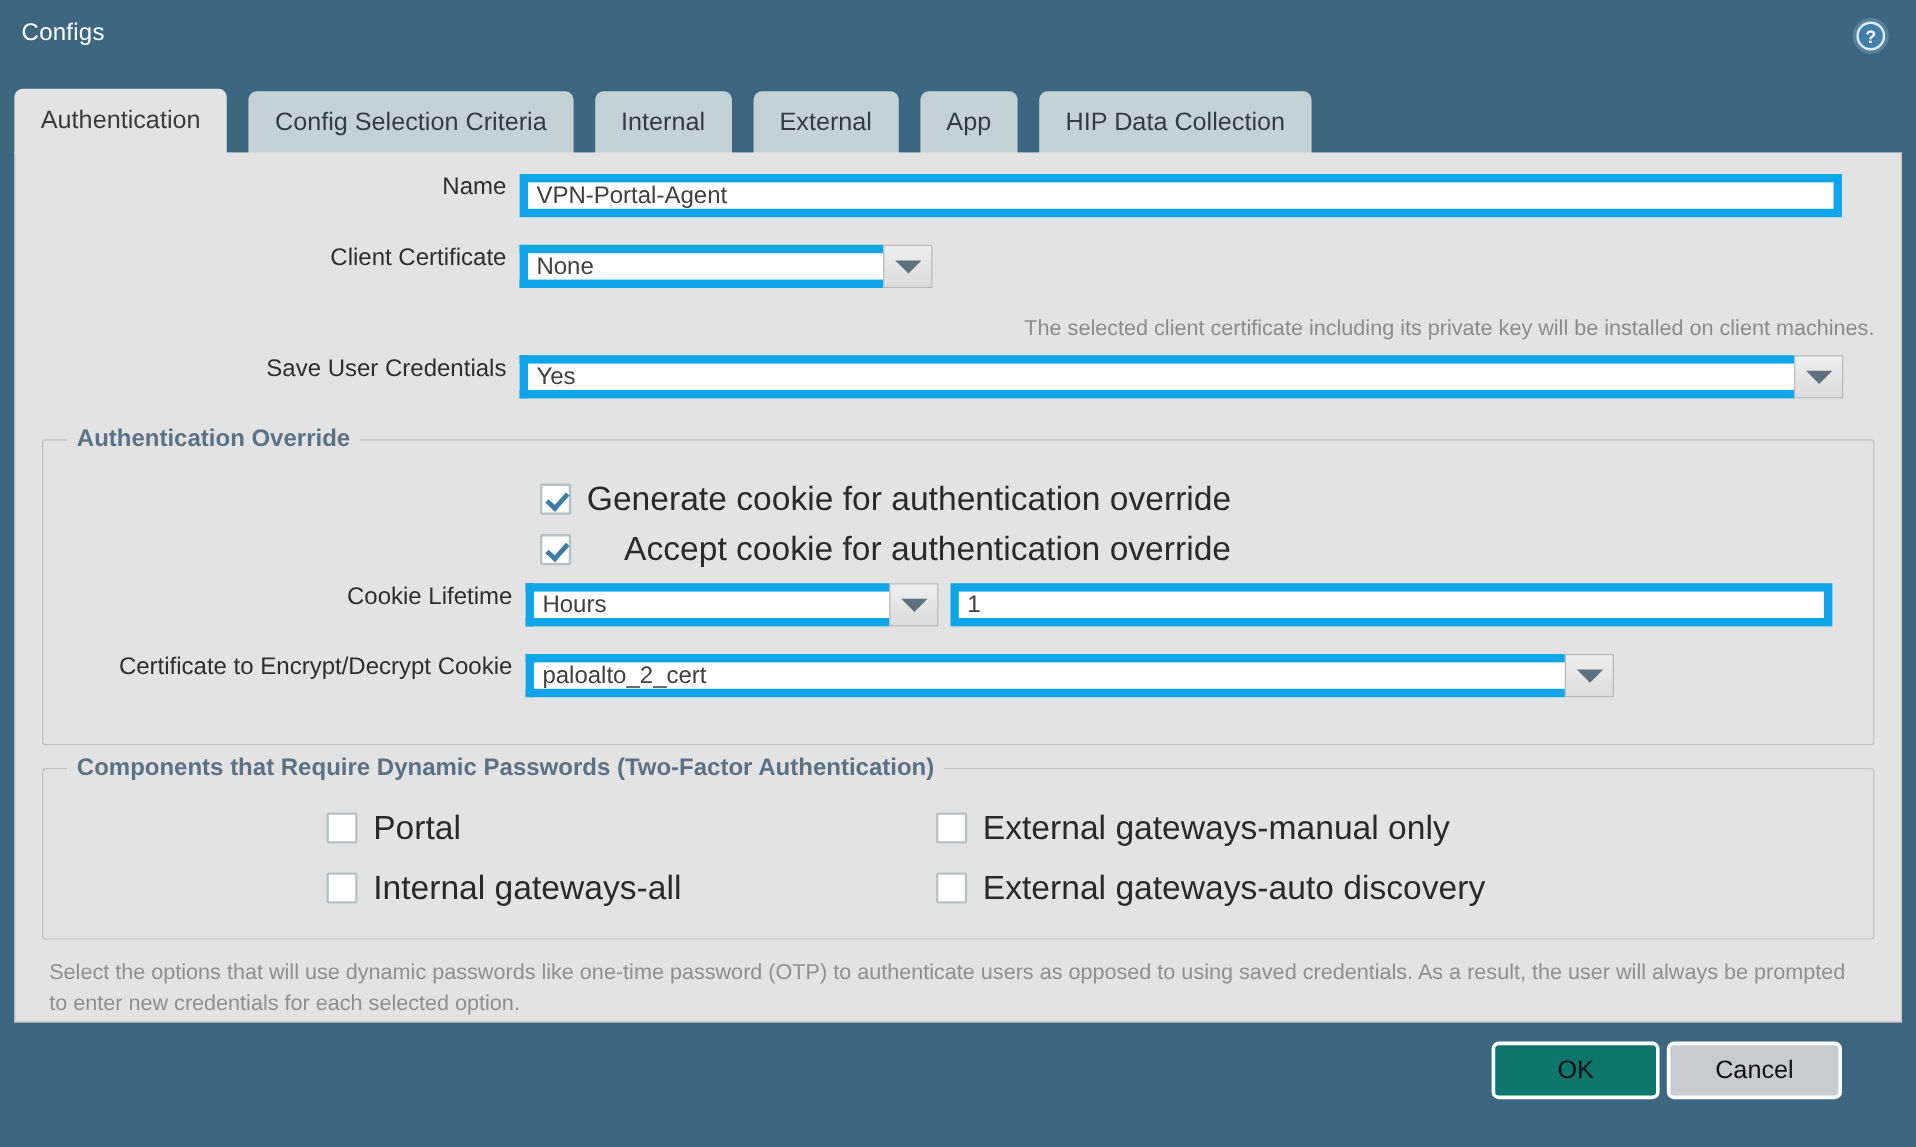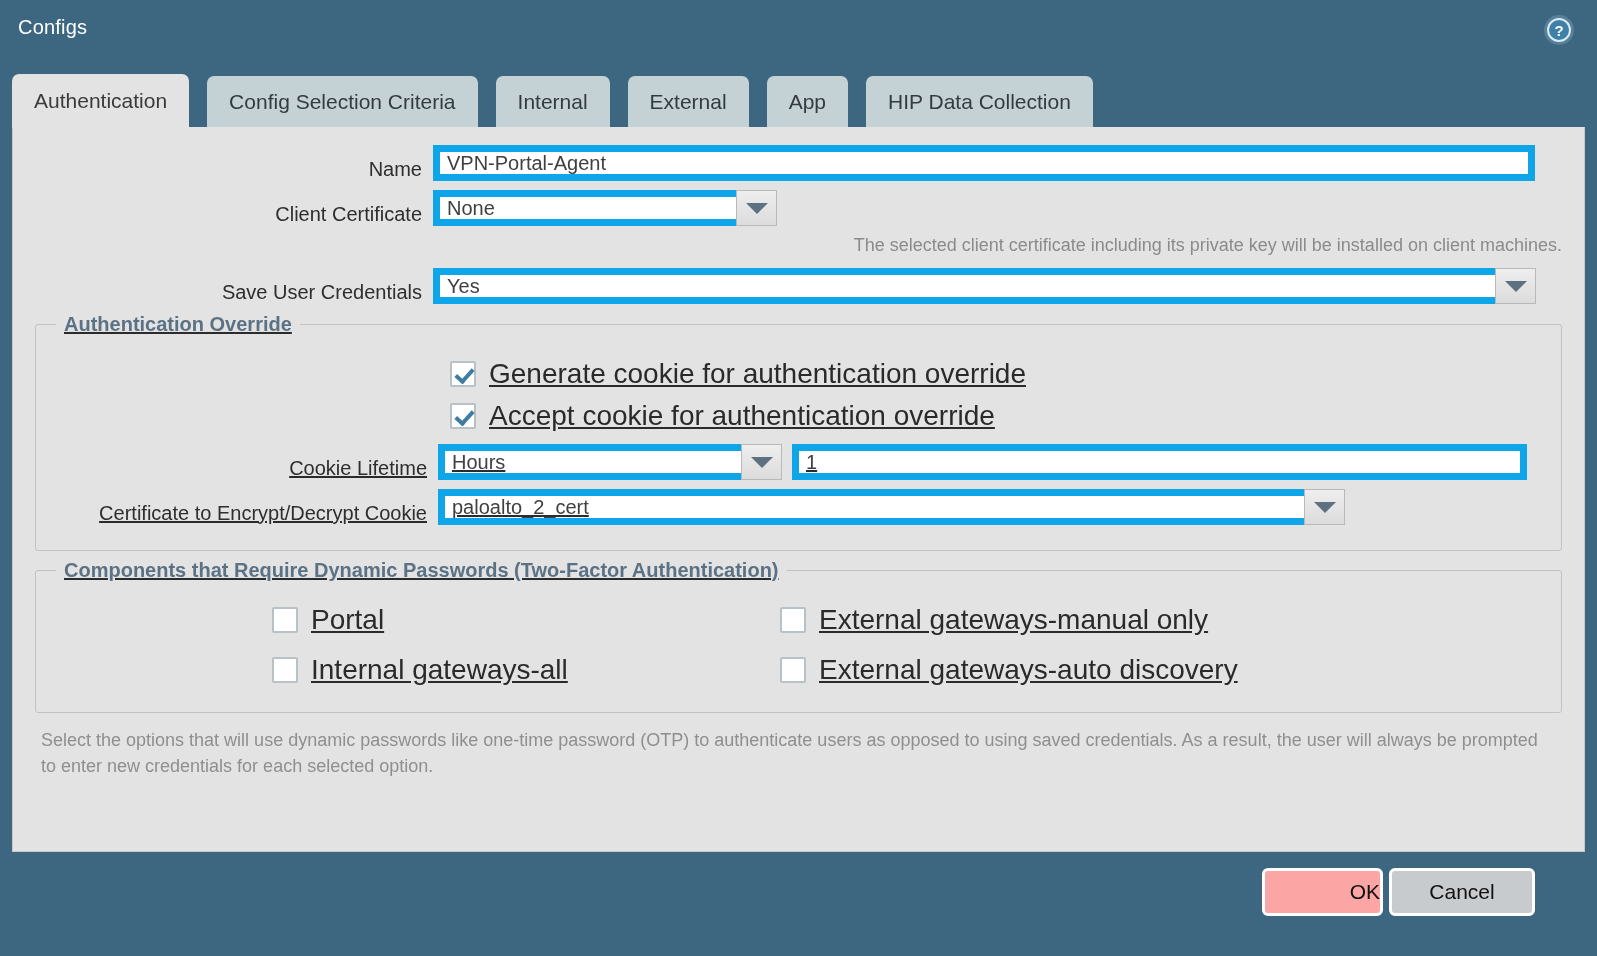--- a/index.html
+++ b/index.html
@@ -81,22 +81,22 @@
     height: 725px;
     background: #e3e3e3;
     border: 1px solid #c9c9c9;
     border-top: none;
     padding: 18px 22px 10px 22px;
   }
 
   
   .row {
     display: flex;
-    align-items: flex-end;
-    margin-bottom: 9px;
+    align-items: flex-start;
+    margin-bottom: 23px;
   }
   .lbl {
     text-align: right;
     font-size: 20px;
     color: #2e2e2e;
     padding-right: 11px;
     flex: 0 0 auto;
   }
   .lbl-w { width: 398px; }
 
@@ -143,21 +143,20 @@
     margin: 2px 0 12px 409px;
     text-align: right;
   }
 
   
   fieldset.group {
     border: 1px solid #c2c2c2;
     border-radius: 3px;
     margin: 8px 0 0 0;
     padding: 14px 14px 16px 14px;
-    text-decoration: underline;
   }
   fieldset.group > legend {
     font-size: 20px;
     font-weight: bold;
     color: #5b7285;
     padding: 0 8px;
     margin-left: 6px;
   }
 
   
@@ -214,21 +213,21 @@
     border: 3px solid #ffffff;
     border-radius: 6px;
     font-family: "Liberation Sans", sans-serif;
     font-size: 21px;
     color: #111111;
     display: flex;
     align-items: center;
     justify-content: center;
     cursor: pointer;
   }
-  .btn.ok     { right: 214px; width: 121px; background: #fca5a5; justify-content: flex-end; }
+  .btn.ok     { right: 214px; width: 140px; background: #0f766e; }
   .btn.cancel { right: 62px;  width: 146px; background: #c8cbce; }
 </style>
 </head>
 <body>
 
 <div class="dialog">
 
   <div class="titlebar">
     <div class="title-text">Configs</div>
     <div class="help-icon">
@@ -290,21 +289,21 @@
     </div>
 
     <fieldset class="group">
       <legend>Authentication Override</legend>
 
       <div class="cbrow" style="padding-left:400px;">
         <div class="cb checked"></div>
         <div class="cblabel">Generate cookie for authentication override</div>
       </div>
 
-      <div class="cbrow" style="padding-left:400px;">
+      <div class="cbrow" style="padding-left:400px;gap:31px;">
         <div class="cb checked"></div>
         <div class="cblabel">Accept cookie for authentication override</div>
       </div>
 
       <div class="row" style="margin-top:12px;">
         <div class="lbl" style="width:388px;">Cookie Lifetime</div>
         <div class="combo">
           <input class="txt field" style="width: 303px;" value="Hours">
           <div class="arrowbtn">
               <i></i>

